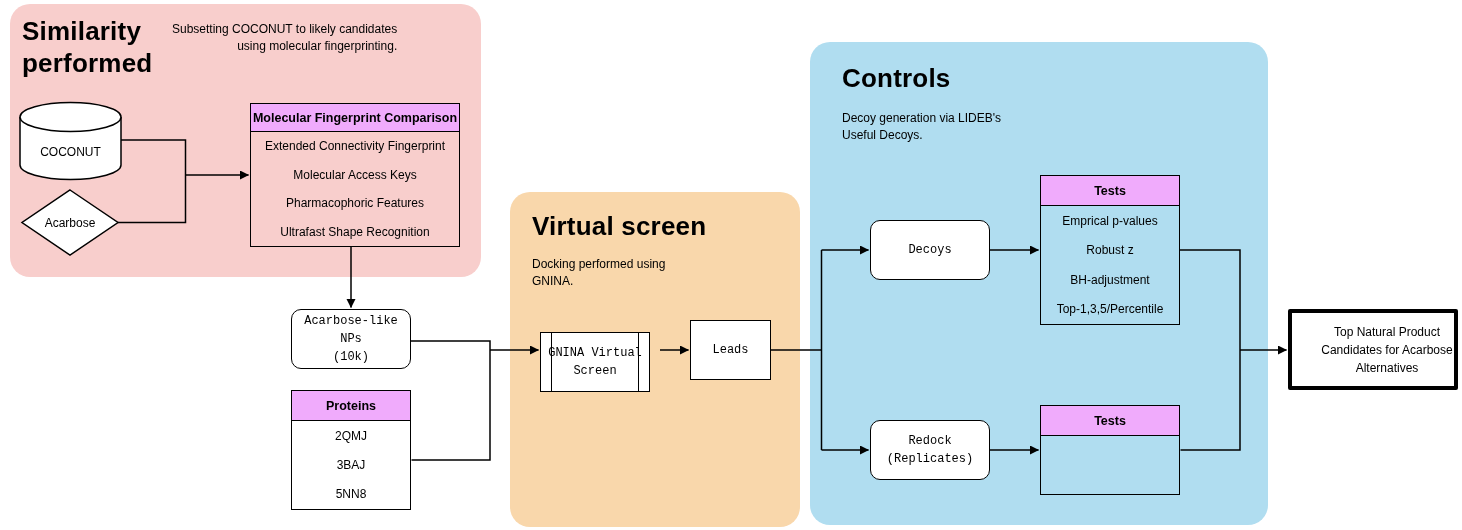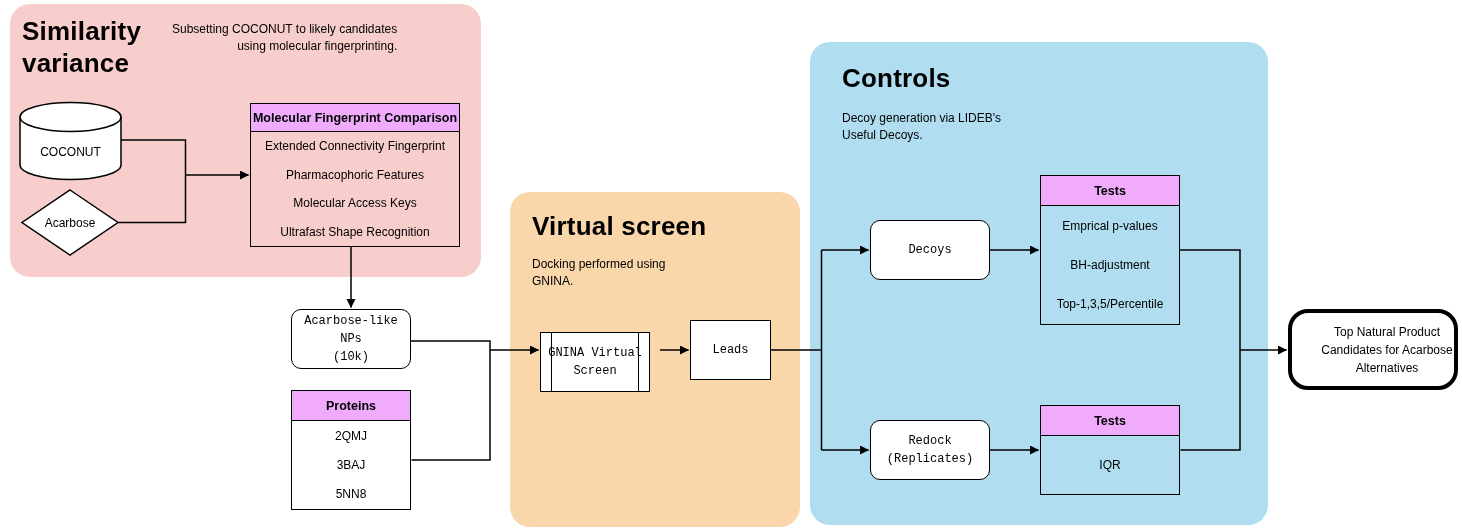--- a/index.html
+++ b/index.html
@@ -87,21 +87,21 @@
     border-left: 1.5px solid #000;
     border-right: 1.5px solid #000;
     pointer-events: none;
   }
   .gnina-label { position: relative; z-index: 1; }
 
   .output {
     position: absolute;
     background: #ffffff;
     border: 4px solid #000;
-    border-radius: 20px;
+    border-radius: 2px;
     box-sizing: border-box;
     display: flex;
     align-items: center;
     justify-content: center;
     text-align: center;
     font-size: 12px;
     line-height: 1.5;
     white-space: pre-line;
     padding-left: 28px;
   }
@@ -150,40 +150,40 @@
       <path d="M821.5,250 H868.5" marker-end="url(#ah)"></path>
       <path d="M821.5,450 H868.5" marker-end="url(#ah)"></path>
       <path d="M990,250 H1038.5" marker-end="url(#ah)"></path>
       <path d="M990,450 H1038.5" marker-end="url(#ah)"></path>
       <path d="M1180,250 H1240 V450 H1180.5"></path>
       <path d="M1240,350 H1286.5" marker-end="url(#ah)"></path>
     </g>
   </svg>
 
   <div class="region-title" style="left:22px; top:16px;">Similarity
-variance</div>
+performed</div>
   <div class="region-sub" style="left:172px; top:21px;text-align:right;">Subsetting COCONUT to likely candidates
 using molecular fingerprinting.</div>
 
   <div class="region-title" style="left:532px; top:211px;">Virtual screen</div>
   <div class="region-sub" style="left:532px; top:256px;">Docking performed using
 GNINA.</div>
 
   <div class="region-title" style="left:842px; top:63px;">Controls</div>
   <div class="region-sub" style="left:842px; top:110px;">Decoy generation via LIDEB's
 Useful Decoys.</div>
 
   <div class="shape-label" style="left:20px; top:144px; width:101px; height:16px;">COCONUT</div>
   <div class="shape-label" style="left:22px; top:215px; width:96px; height:16px;">Acarbose</div>
 
   <div class="listbox" style="left:250px; top:103px; width:210px; height:144px;">
     <div class="hdr hdr-28">Molecular Fingerprint Comparison</div>
     <div class="row">Extended Connectivity Fingerprint</div>
+    <div class="row">Molecular Access Keys</div>
     <div class="row">Pharmacophoric Features</div>
-    <div class="row">Molecular Access Keys</div>
     <div class="row">Ultrafast Shape Recognition</div>
   </div>
 
   <div class="node rounded" style="left:291px; top:309px; width:120px; height:60px;">Acarbose-like NPs
 (10k)</div>
 
   <div class="listbox whitebody" style="left:291px; top:390px; width:120px; height:120px;">
     <div class="hdr hdr-30">Proteins</div>
     <div class="row">2QMJ</div>
     <div class="row">3BAJ</div>
@@ -196,29 +196,29 @@
 Screen</div>
   </div>
 
   <div class="node" style="left:690px; top:320px; width:81px; height:60px;">Leads</div>
 
   <div class="node rounded" style="left:870px; top:220px; width:120px; height:60px;">Decoys</div>
 
   <div class="listbox" style="left:1040px; top:175px; width:140px; height:150px;">
     <div class="hdr hdr-30">Tests</div>
     <div class="row">Emprical p-values</div>
+    <div class="row">Robust z</div>
     <div class="row">BH-adjustment</div>
     <div class="row">Top-1,3,5/Percentile</div>
   </div>
 
   <div class="node rounded" style="left:870px; top:420px; width:120px; height:60px;">Redock
 (Replicates)</div>
 
   <div class="listbox" style="left:1040px; top:405px; width:140px; height:90px;">
     <div class="hdr hdr-30">Tests</div>
-    <div class="row">IQR</div>
   </div>
 
   <div class="output" style="left:1288px; top:309px; width:170px; height:81px;">Top Natural Product
 Candidates for Acarbose
 Alternatives</div>
 
 </div>
 
 </body></html>

